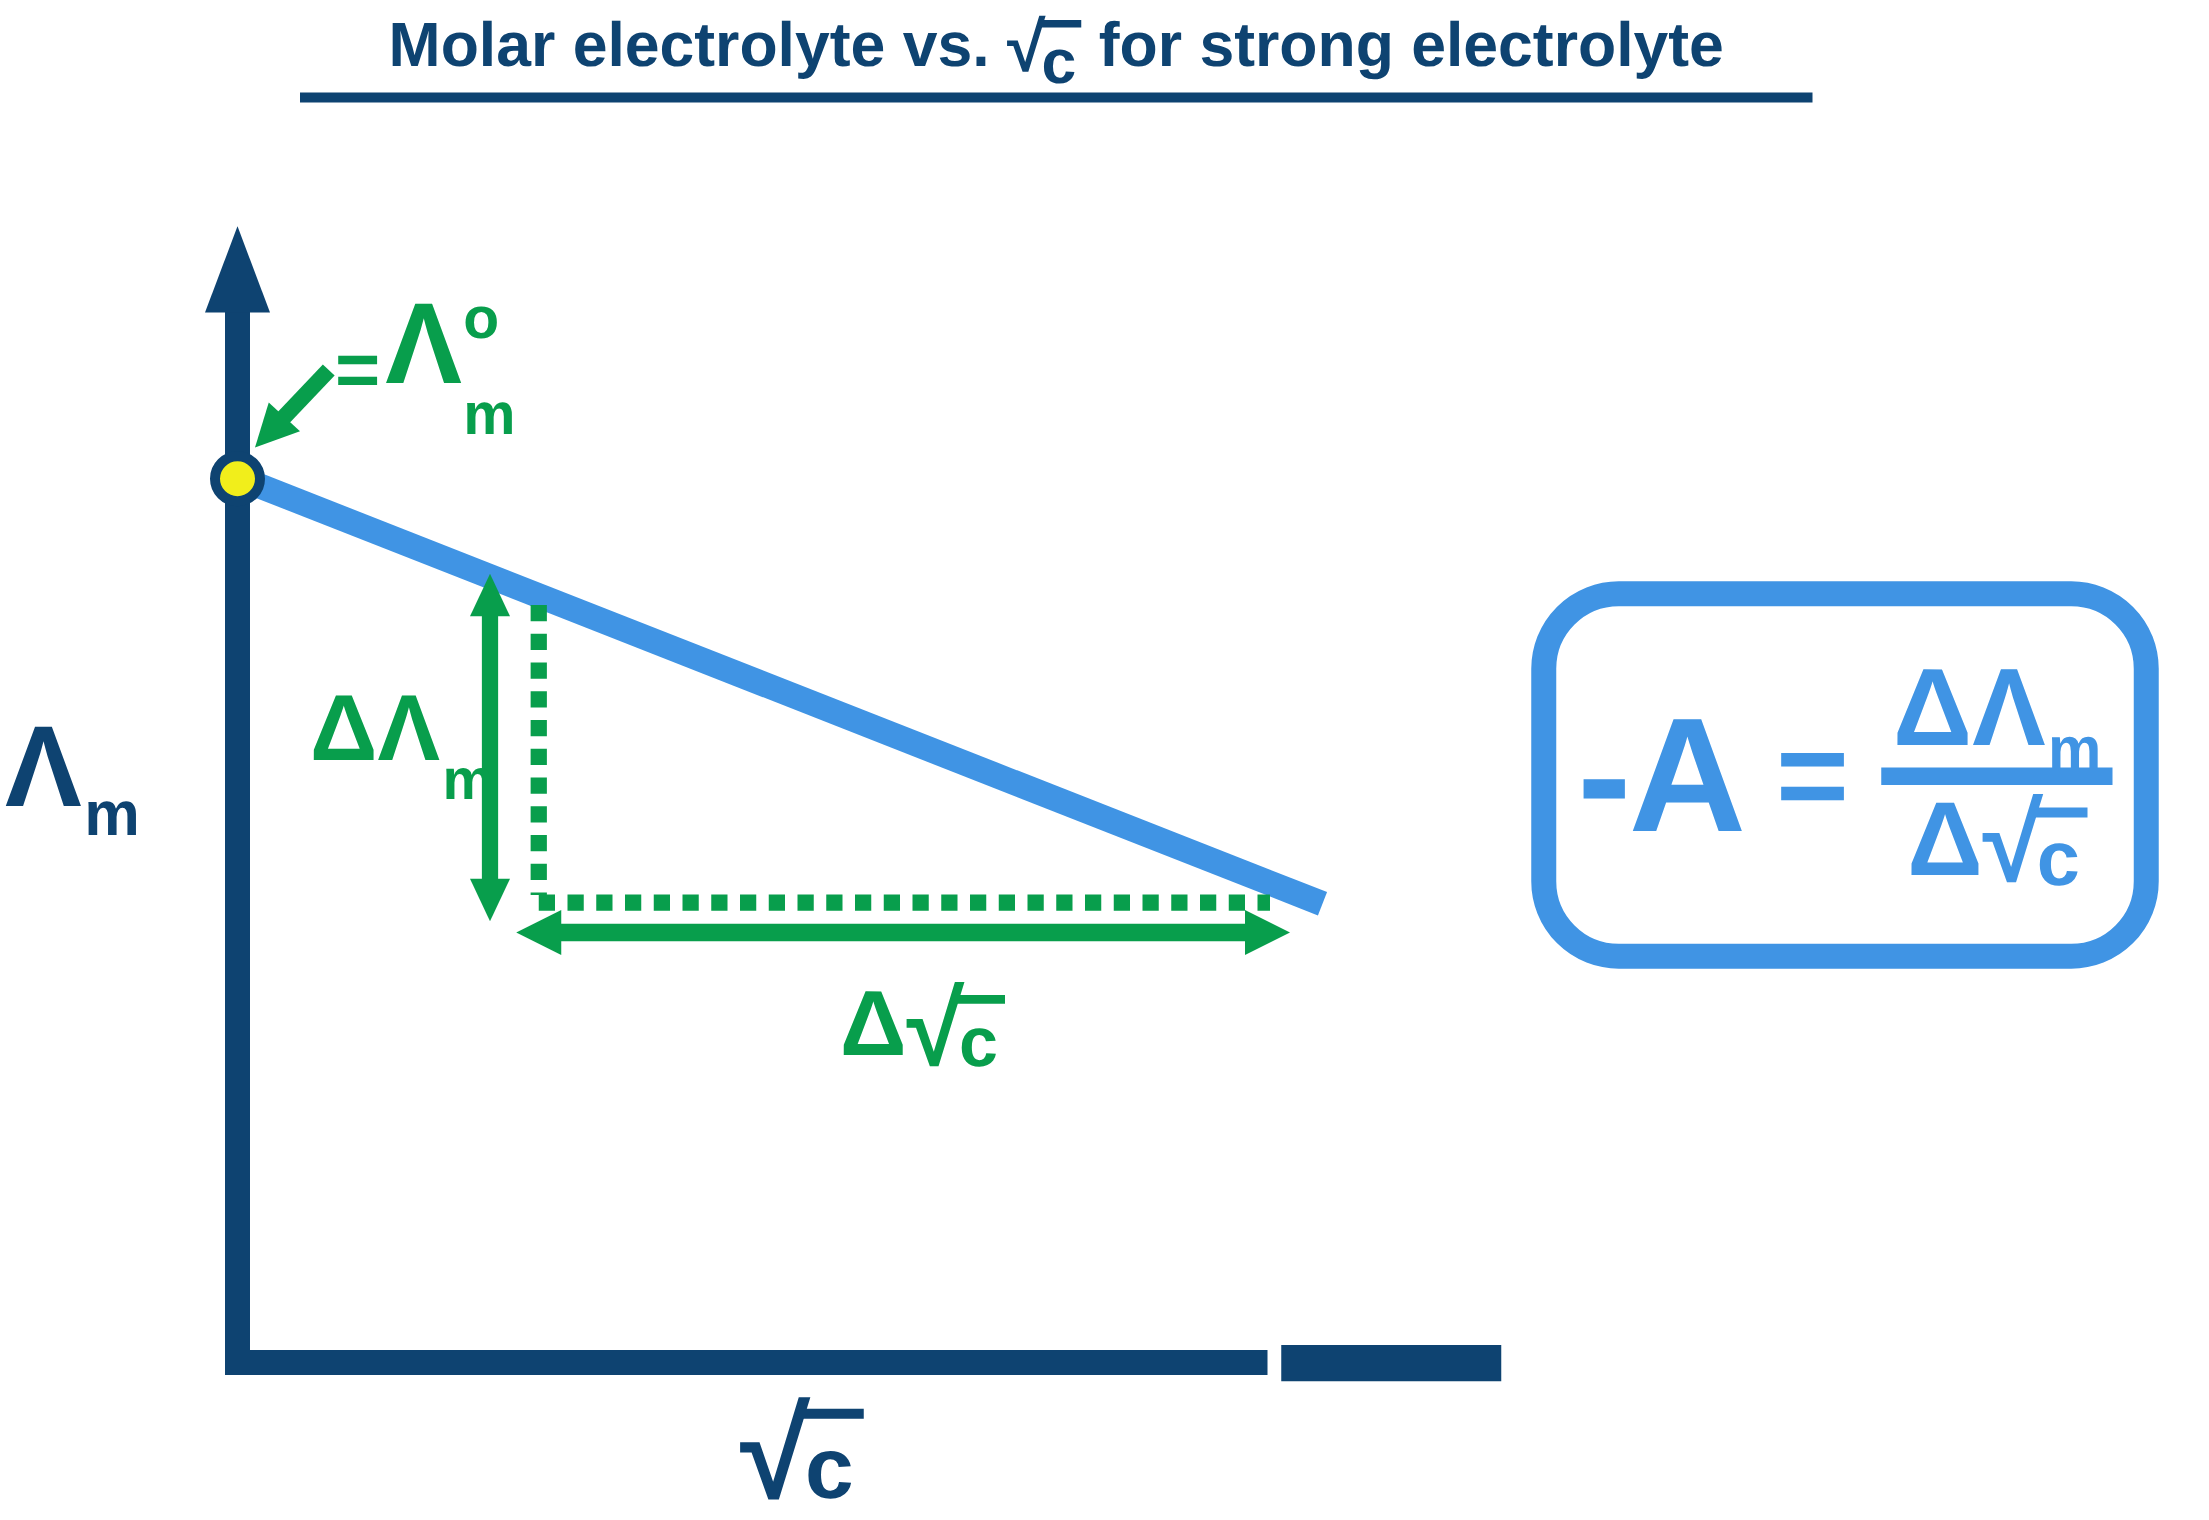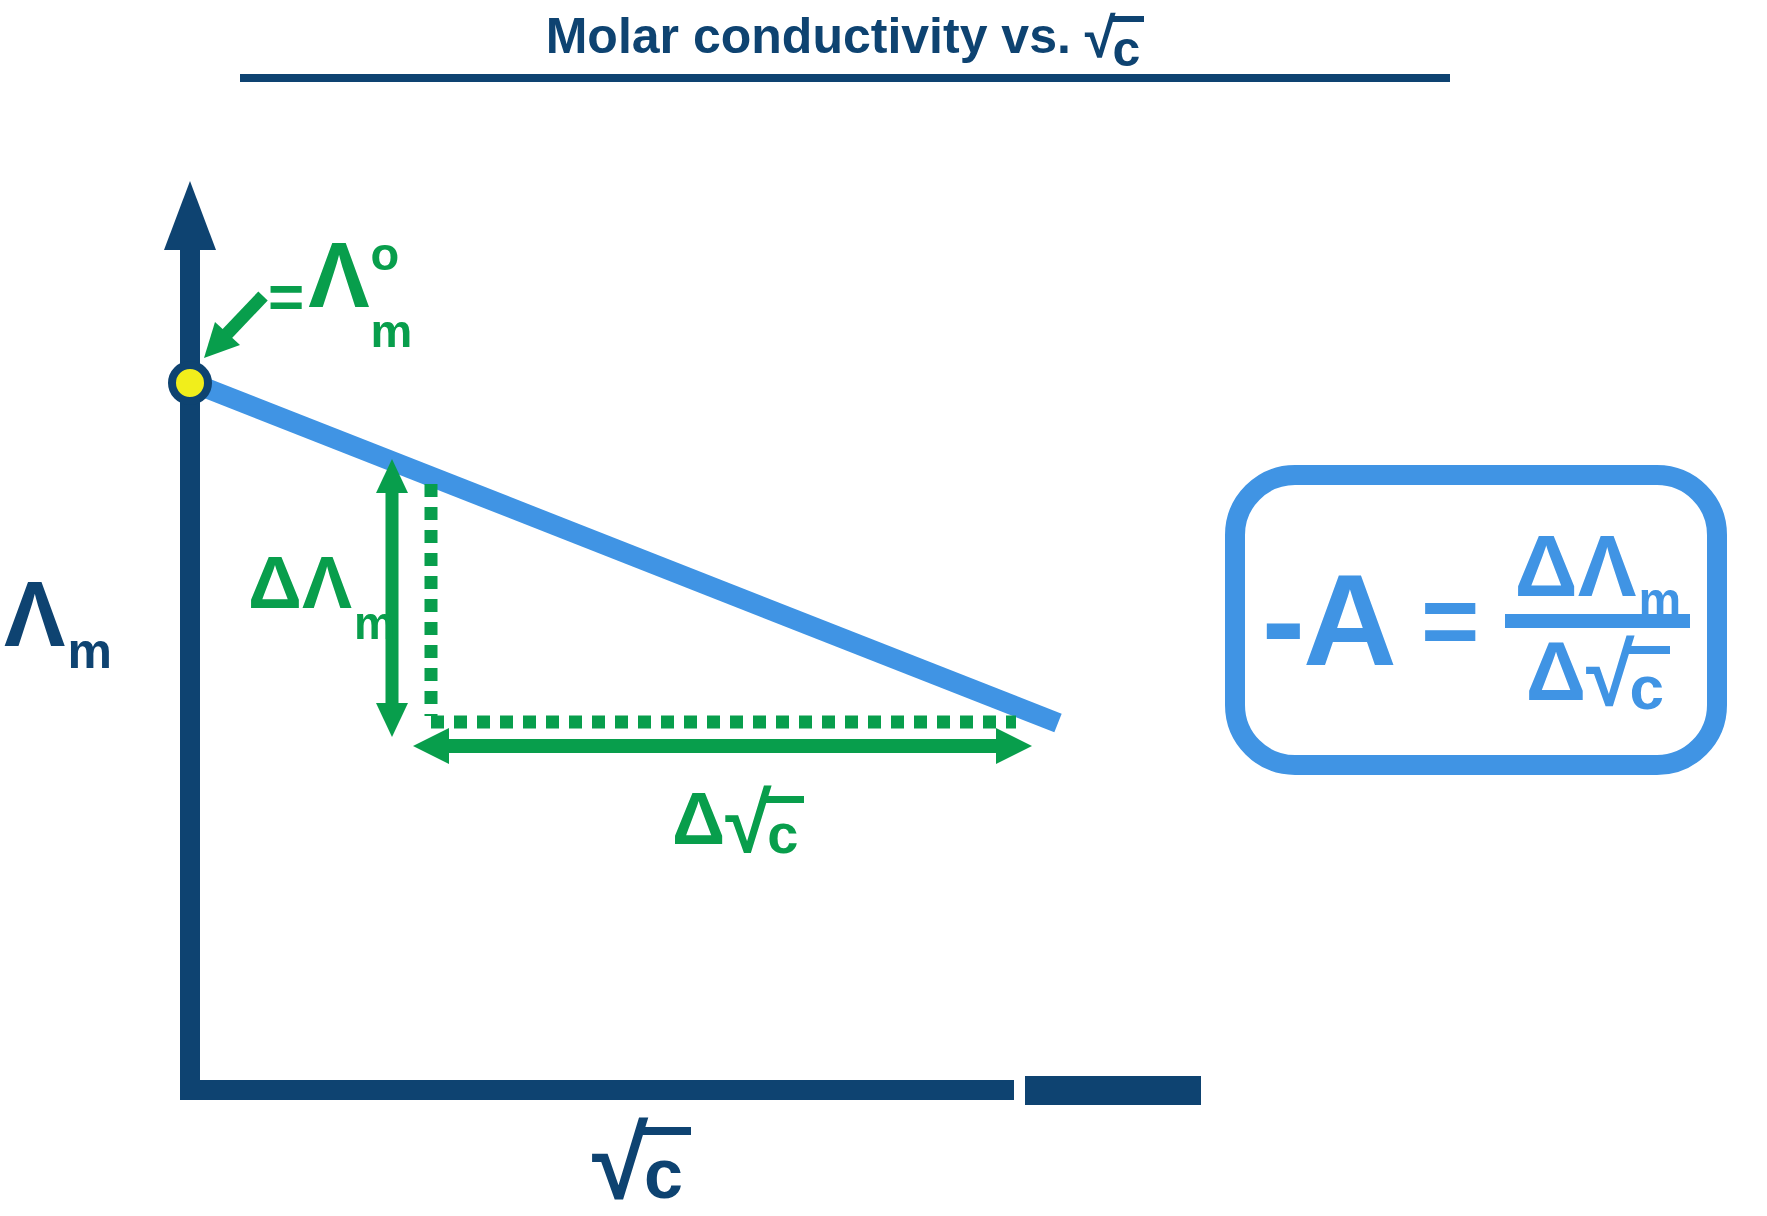--- a/index.html
+++ b/index.html
@@ -73,22 +73,23 @@
   .fraction .den .big{font-size:84px;line-height:.9;}
   .fraction .den .rad{font-size:88px;line-height:.85;transform:translateY(4px);}
   .fraction .den .radicand{font-size:62px;border-top-width:8px;margin-left:-8px;padding:3px 6px 0 3px;transform:translateY(12px);}
 </style>
 </head>
 <body>
 
 <div class="stage">
 
   <div class="title c-navy">
-    <span>Molar conductivity vs. </span>
+    <span>Molar electrolyte vs. </span>
     <span class="sqrt"><span class="rad">√</span><span class="radicand">c</span></span>
+    <span> for strong electrolyte</span>
   </div>
 
   <svg class="canvas" width="1767" height="1216" viewBox="0 0 1767 1216">
 
     <polyline class="s-navy" points="190,244 190,1090 1014,1090" fill="none" stroke-width="20" stroke-linejoin="miter"></polyline>
     <polygon class="f-navy" points="190,181 164,250 216,250"></polygon>
     <rect class="f-navy" x="1025" y="1076" width="176" height="29"></rect>
 
     <line class="s-blue" x1="193" y1="383" x2="1058" y2="723" stroke-width="20"></line>
 

